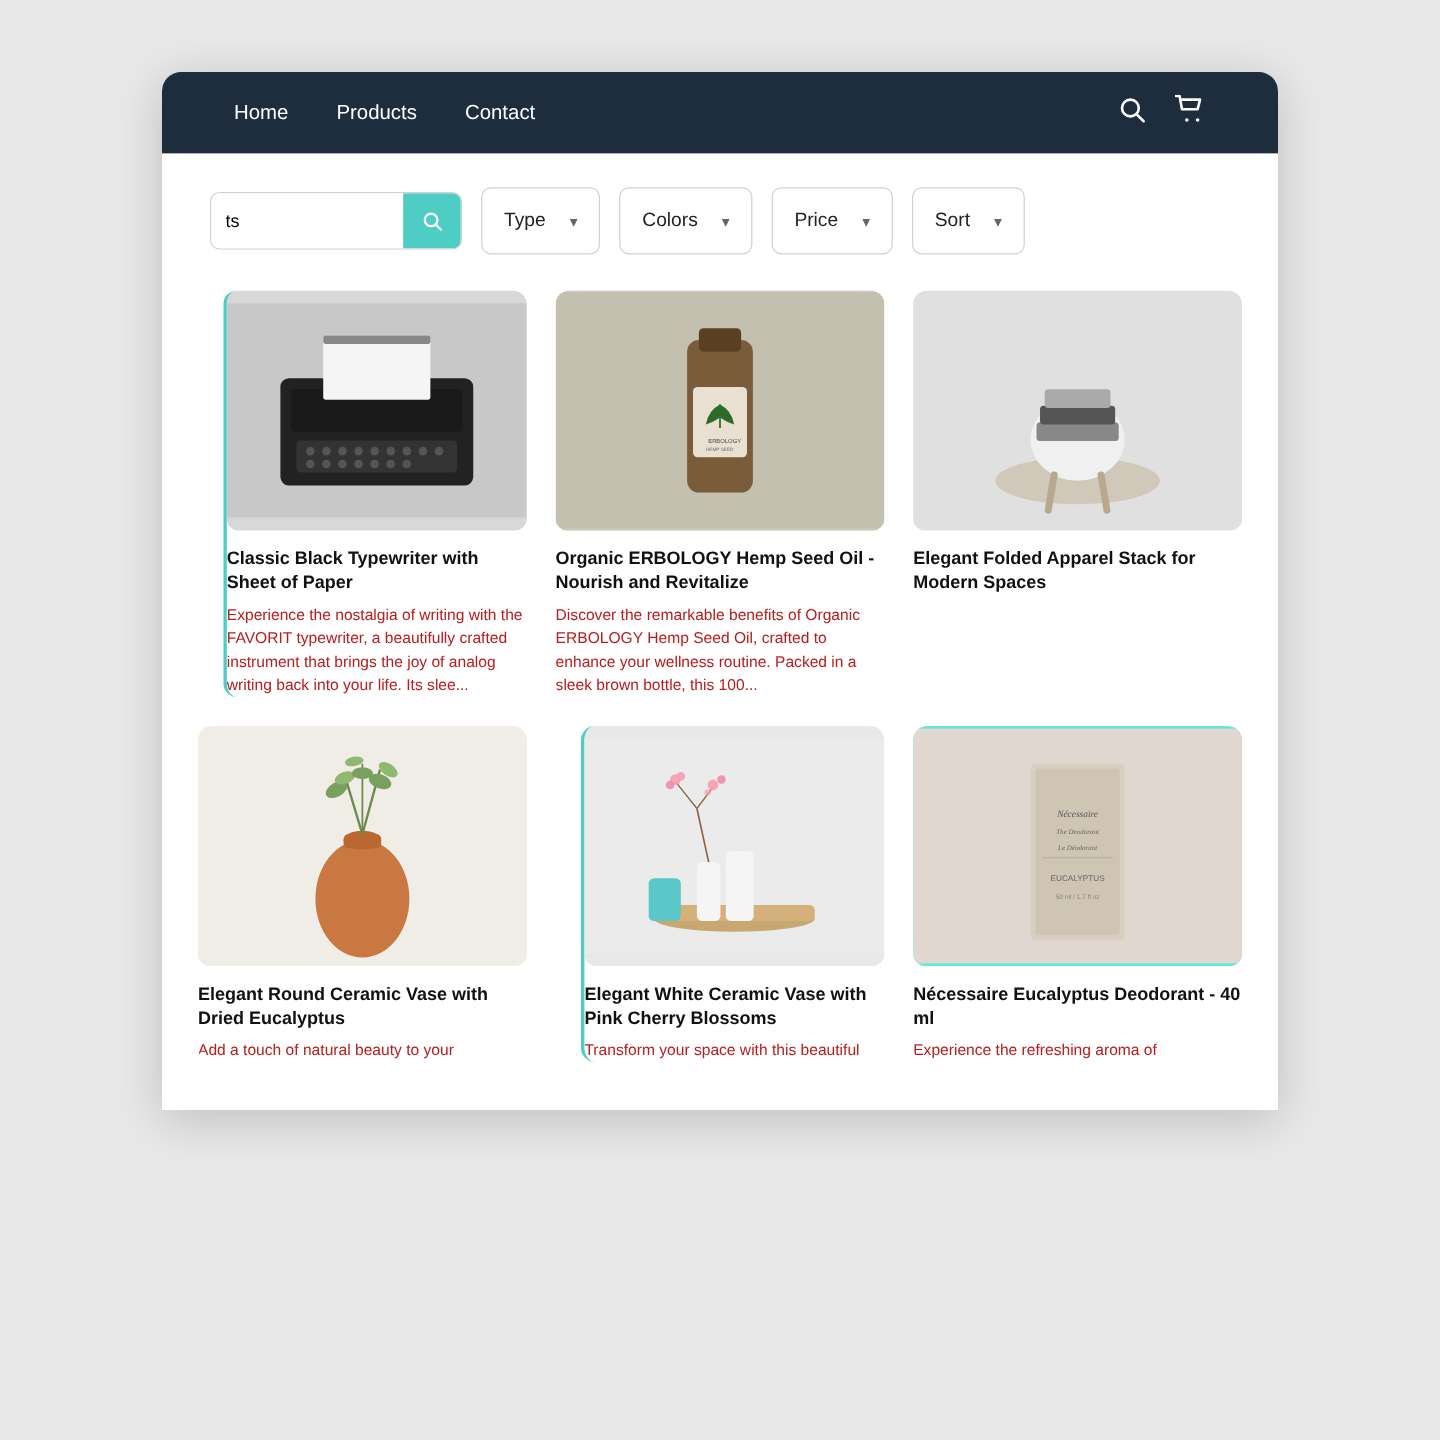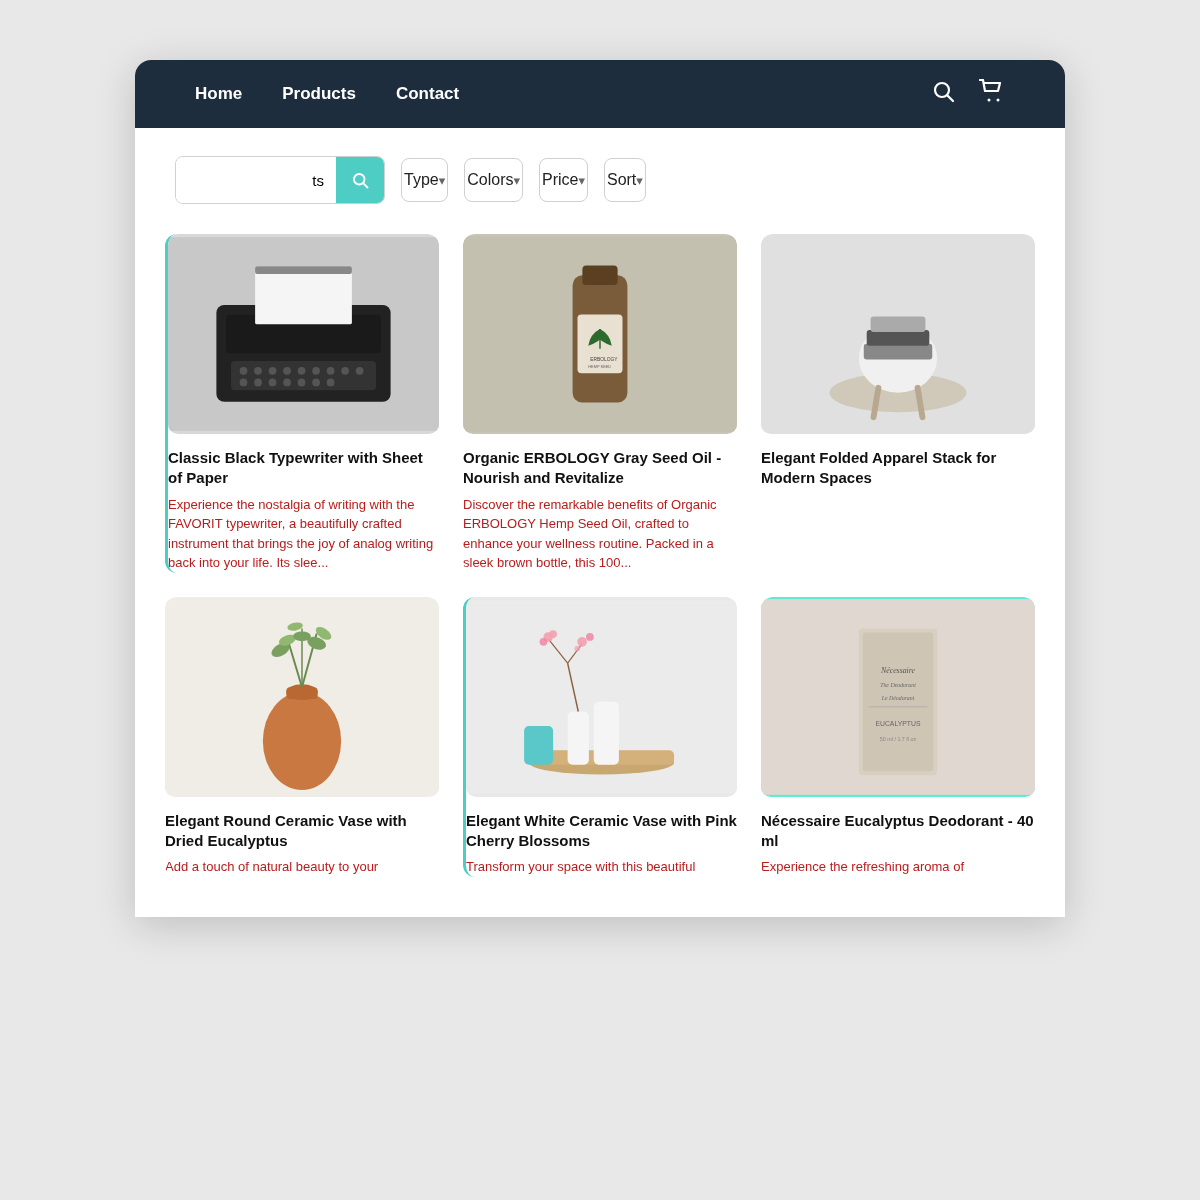--- a/index.html
+++ b/index.html
@@ -29,21 +29,21 @@
       padding: 0 60px;
       height: 68px;
     }
     .nav-links {
       display: flex;
       gap: 40px;
     }
     .nav-link {
       color: #fff;
       font-size: 17px;
-      font-weight: 700;
+      font-weight: 400;
       cursor: pointer;
       text-decoration: none;
     }
     .nav-actions {
       display: flex;
       gap: 24px;
       align-items: center;
     }
     .nav-icon {
       color: #fff;
@@ -67,42 +67,41 @@
       height: 48px;
       min-width: 200px;
     }
     .search-input {
       border: none;
       outline: none;
       padding: 0 12px;
       font-size: 15px;
       height: 100%;
       width: 160px;
-      text-align: right;
     }
     .search-btn {
       background: #4ecdc4;
       border: none;
       width: 48px;
       height: 100%;
       display: flex;
       align-items: center;
       justify-content: center;
       cursor: pointer;
       color: #fff;
       font-size: 18px;
     }
     .filter-btn {
       display: flex;
       align-items: center;
-      gap: 0;
+      gap: 20px;
       border: 1.5px solid #d0d0d0;
       border-radius: 8px;
-      padding: 0 2px;
-      height: 44px;
+      padding: 0 18px;
+      height: 56px;
       background: #fff;
       font-size: 16px;
       cursor: pointer;
       color: #222;
     }
     .filter-btn .chevron {
       font-size: 13px;
       color: #666;
     }
     
@@ -148,20 +147,21 @@
     }
     .product-desc {
       font-size: 13px;
       color: #b91c1c;
       margin-top: 6px;
       line-height: 1.5;
     }
     
     .product-card.left-accent {
       border-left: 3px solid #4ecdc4;
+      margin-left: 21px;
     }
     
     .product-img svg {
       width: 100%;
       height: 100%;
     }
   </style>
 </head>
 <body>
 
@@ -266,21 +266,21 @@
 
             <rect x="117" y="80" width="46" height="60" rx="4" fill="#e8e0d0"></rect>
 
             <path d="M140 95 Q130 100 128 112 Q140 108 145 100 Z" fill="#2d6a2d"></path>
             <path d="M140 95 Q150 100 152 112 Q140 108 135 100 Z" fill="#2d6a2d"></path>
             <line x1="140" y1="95" x2="140" y2="115" stroke="#2d6a2d" stroke-width="1.5"></line>
             <text x="130" y="128" font-size="5" fill="#444" font-family="sans-serif">ERBOLOGY</text>
             <text x="128" y="135" font-size="4" fill="#666" font-family="sans-serif">HEMP SEED</text>
           </svg>
         </div>
-        <div class="product-title">Organic ERBOLOGY Gray Seed Oil - Nourish and Revitalize</div>
+        <div class="product-title">Organic ERBOLOGY Hemp Seed Oil - Nourish and Revitalize</div>
         <div class="product-desc">Discover the remarkable benefits of Organic ERBOLOGY Hemp Seed Oil, crafted to enhance your wellness routine. Packed in a sleek brown bottle, this 100...</div>
       </div>
 
       <div class="product-card">
         <div class="product-img img-apparel">
           <svg viewBox="0 0 280 200" xmlns="http://www.w3.org/2000/svg">
             <rect width="280" height="200" fill="#e0e0e0"></rect>
 
             <ellipse cx="140" cy="160" rx="70" ry="20" fill="#d0c8b8"></ellipse>
             <rect x="100" y="90" width="80" height="70" rx="40" fill="#f0f0f0"></rect>

